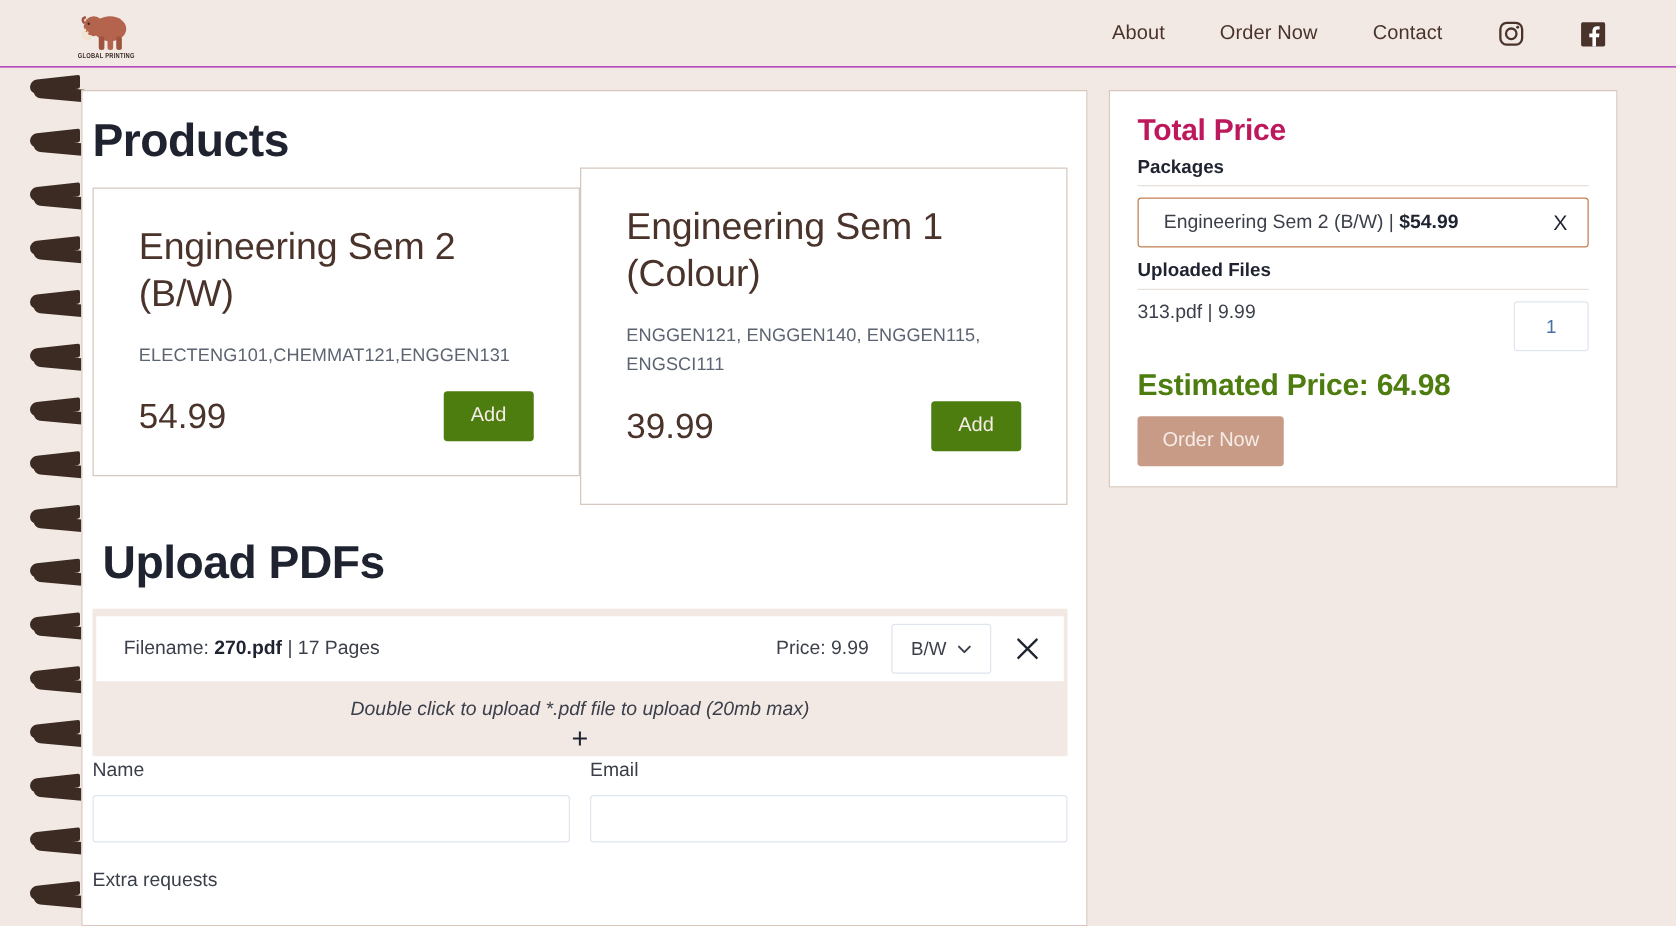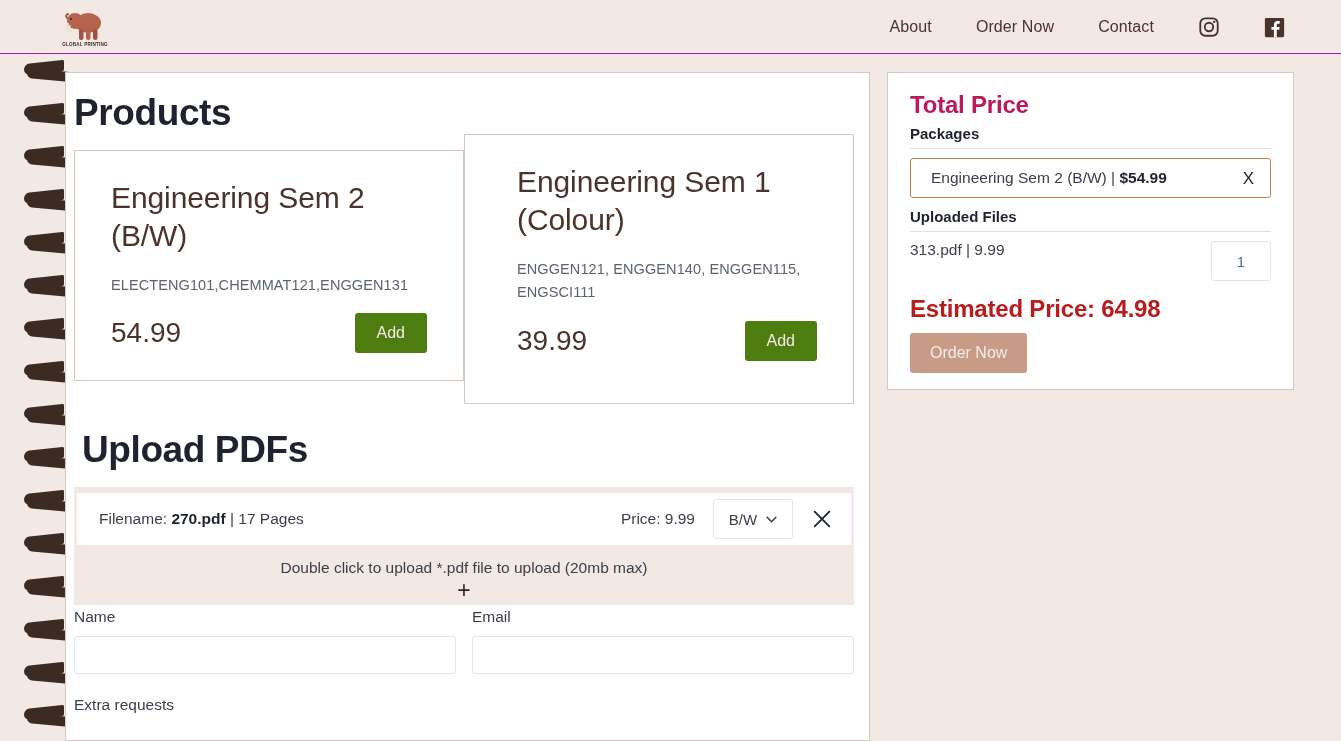--- a/index.html
+++ b/index.html
@@ -88,21 +88,21 @@
   }
   .products-title { position: absolute; left: 8px; top: 19px; }
   .upload-title   { position: absolute; left: 16px; top: 356px; }
 
   
   .card {
     position: absolute; background: #fff;
     border: 1px solid #d8c7bd;
   }
   .card-1 { left: 8px;   top: 77px; width: 390px; height: 231px; }
-  .card-2 { left: 398px; top: 61px; width: 390px; height: 270px; padding-left: 16px; }
+  .card-2 { left: 398px; top: 61px; width: 390px; height: 270px; }
   .card-body { position: relative; padding: 28px 36px 0 36px; }
   .card-title {
     font-size: 30px; line-height: 1.28;
     color: #4a332b; font-weight: 400;
     letter-spacing: -.1px; margin: 0;
   }
   .card-courses {
     margin-top: 18px;
     font-size: 14.5px; color: #5c6472;
     line-height: 1.62; letter-spacing: .1px;
@@ -152,21 +152,21 @@
     gap: 9px; cursor: pointer;
   }
   .chev { display:block; }
   .file-close {
     width: 58px; display: flex;
     align-items: center; justify-content: center;
     cursor: pointer;
   }
   .drop-hint {
     position: absolute; left: 0; top: 72px; width: 780px;
-    text-align: center; font-size: 15.5px; color: #3b3f4a;
+    text-align: center; font-size: 15.5px; color: #3b3f4a; font-style: italic;
   }
   .drop-plus {
     position: absolute; left: 0; top: 92px; width: 780px;
     text-align: center; font-size: 23px; color: #1e2330;
     line-height: 1; cursor: pointer;
   }
 
   
   .form-label {
     font-size: 15.5px; color: #3b3f4a;
@@ -219,21 +219,21 @@
   .file-line-label { font-size: 15.5px; color: #3b3f4a; }
   .qty-input {
     margin-left: auto; width: 60px; height: 40px;
     border: 1px solid #dfe6ee; border-radius: 3px;
     background: #fff; text-align: center;
     font-size: 15px; color: #4a6fa5;
     font-family: inherit; outline: none;
   }
   .est-price {
     margin-top: 12px; font-size: 24px;
-    font-weight: 700; color: #b91c1c;
+    font-weight: 700; color: #4d7c0f;
     letter-spacing: -.2px;
   }
   .btn-order {
     margin-top: 10px; background: #c89b87;
     color: #f6ece7; border: none; border-radius: 3px;
     font-size: 16px; padding: 11px 20px;
     cursor: pointer; font-family: inherit;
   }
 </style>
 </head>

